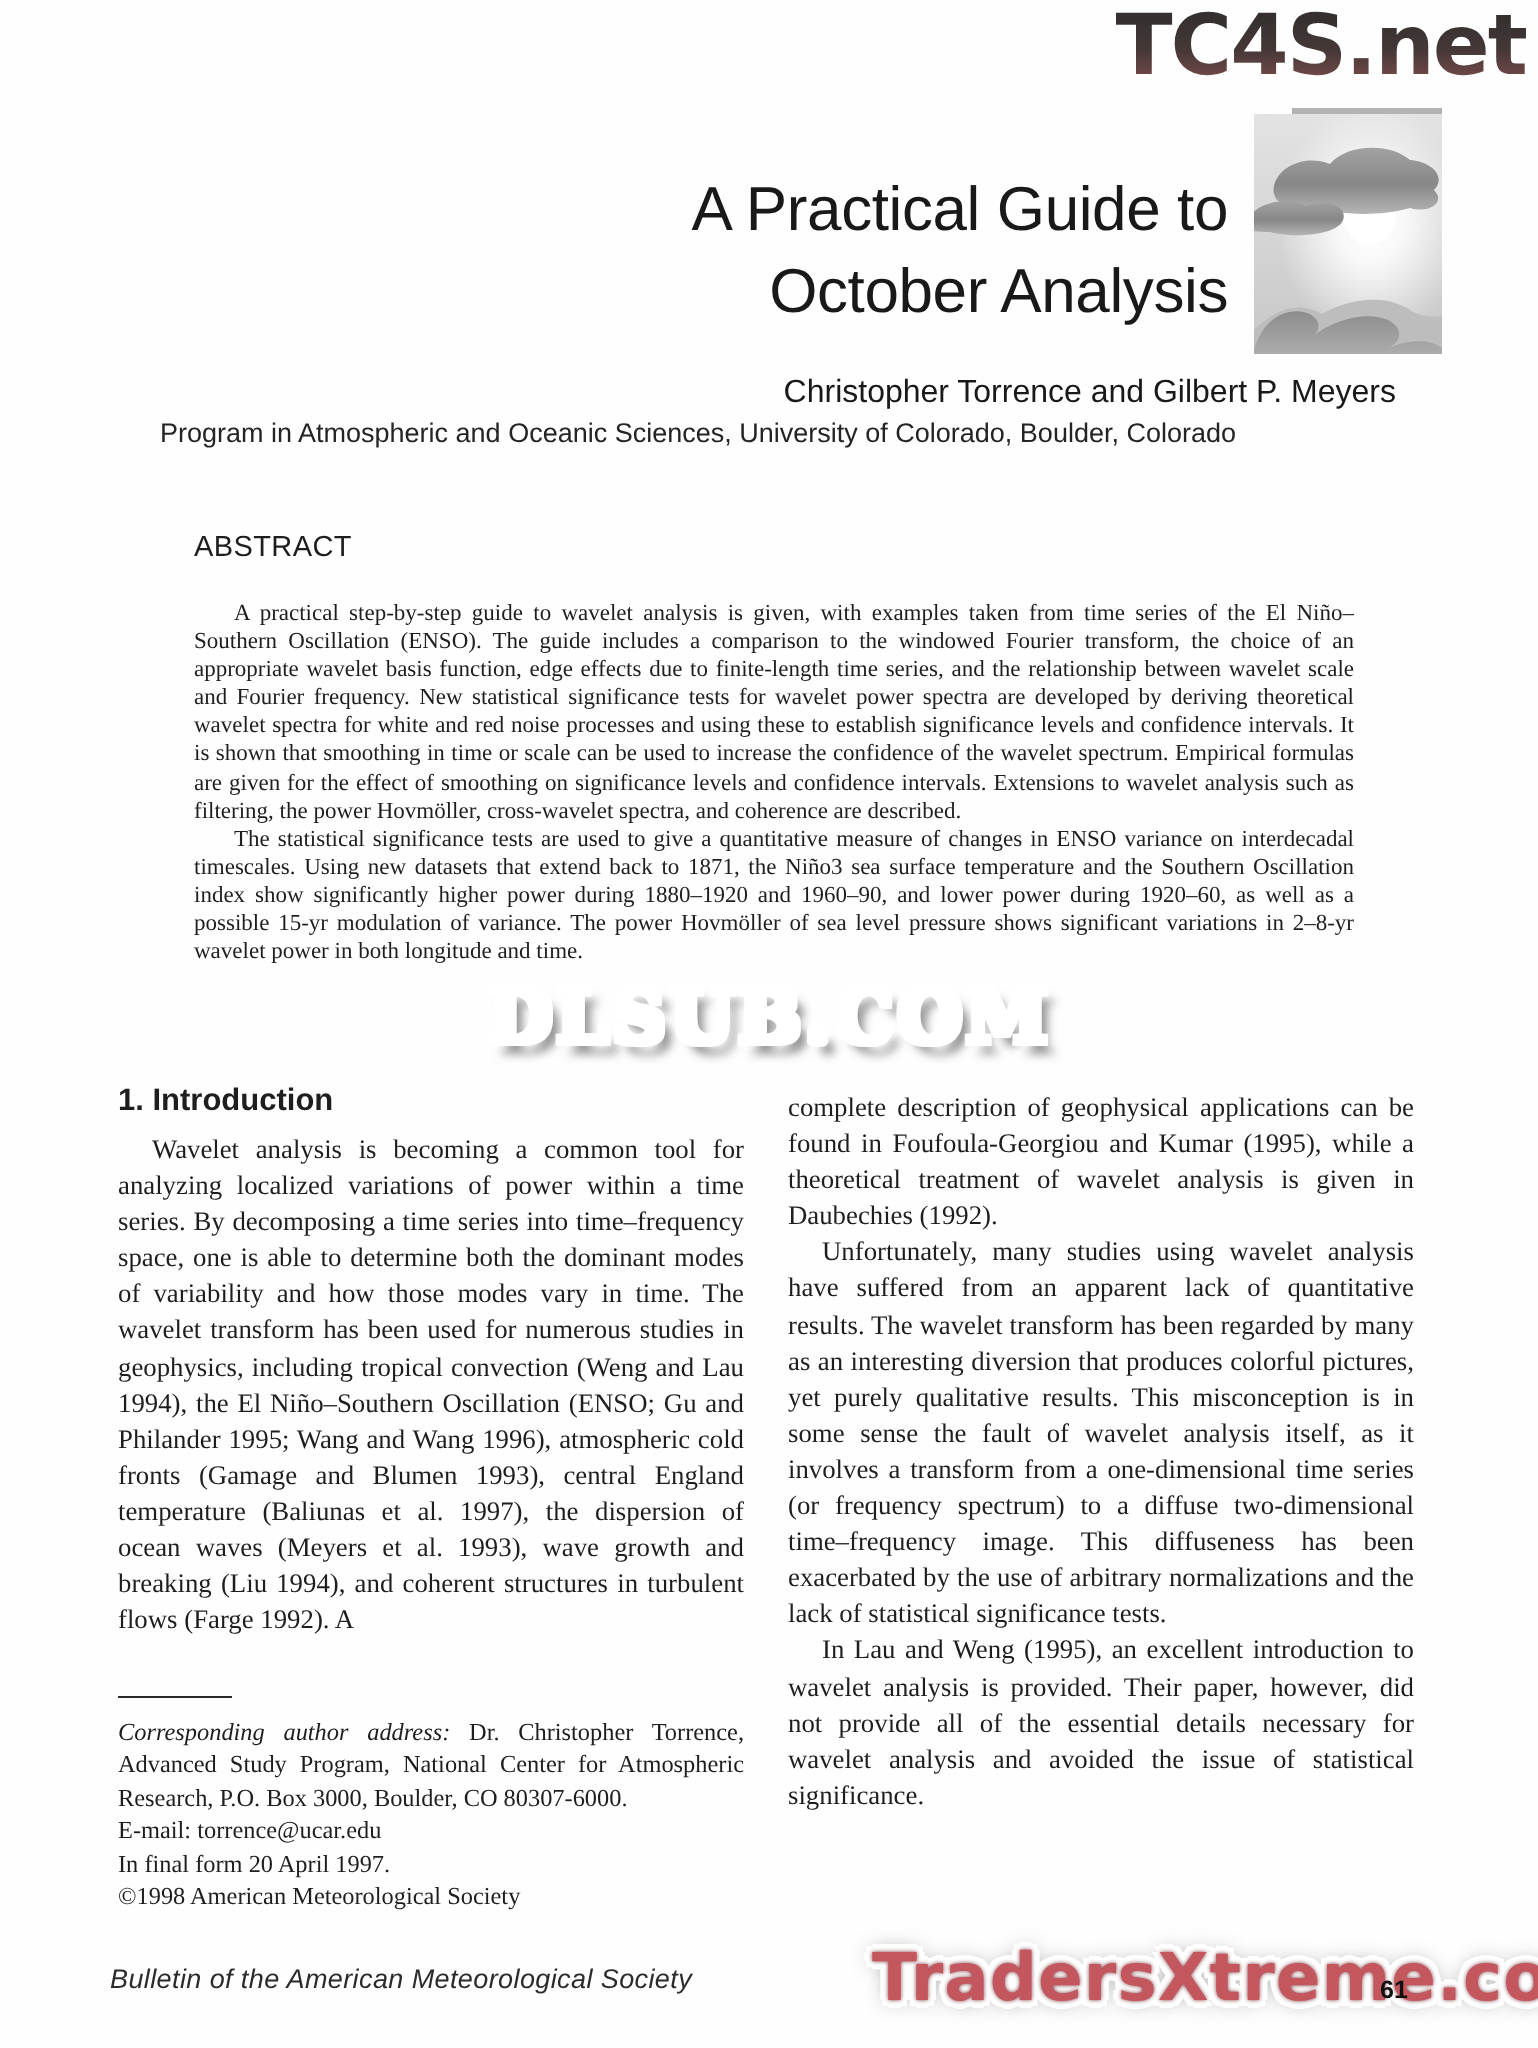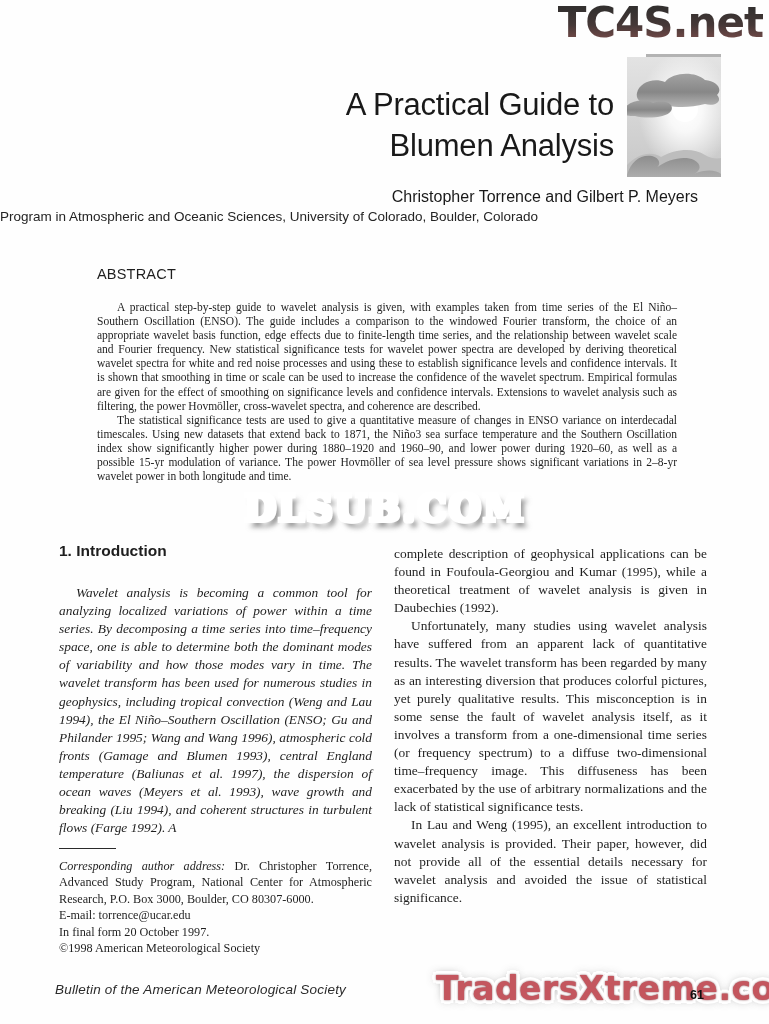--- a/index.html
+++ b/index.html
@@ -47,41 +47,41 @@
   .title{
     position:absolute; left:0; top:84px; width:614px; text-align:right;
     font-family:"Liberation Sans", sans-serif; font-size:31px; line-height:41px;
     letter-spacing:-0.2px; color:#191919;
   }
   .authors{
     position:absolute; left:0; top:188px; width:698px; text-align:right;
     font-family:"Liberation Sans", sans-serif; font-size:16px; color:#191919;
   }
   .affiliation{
-    position:absolute; left:0; top:209px; width:698px; text-align:left;
+    position:absolute; left:0; top:209px; width:698px; text-align:center;
     font-family:"Liberation Sans", sans-serif; font-size:13.5px; color:#242424;
   }
   
   .abstract-heading{
     position:absolute; left:97px; top:266px;
     font-family:"Liberation Sans", sans-serif; font-weight:normal; font-size:14.5px;
     letter-spacing:0.2px;
   }
   .abstract-body{
     position:absolute; left:97px; top:300px; width:580px;
     font-size:11.5px; line-height:14.1px; text-align:justify;
   }
   .abstract-body p{ margin:0; text-indent:20px; }
   
   .intro-heading{
     position:absolute; left:59px; top:542px;
     font-family:"Liberation Sans", sans-serif; font-weight:bold; font-size:15.5px;
   }
   .col{ position:absolute; width:313px; font-size:13.4px; line-height:18.1px; text-align:justify; }
-  .col-left{ left:59px; top:584px;font-style:italic; }
+  .col-left{ left:59px; top:566px; }
   .col-right{ left:394px; top:545px; }
   .col p{ margin:0; }
   .col p.indent{ text-indent:17px; }
   
   .footnote{
     position:absolute; left:59px; top:848px; width:313px;
     font-size:12.2px; line-height:16.4px;
   }
   .footnote-rule{ width:57px; border-top:1.6px solid #2a2a2a; margin-bottom:9px; }
   .footnote p{ margin:0; text-align:justify; }
@@ -134,21 +134,21 @@
       <circle cx="58" cy="52" r="13" fill="#ffffff" opacity="0.9"></circle>
       <path d="M10,36 C12,26 26,20 38,25 C46,15 68,14 78,23 C90,24 96,32 90,38 C96,44 88,50 78,47 C60,52 40,50 30,46 C18,50 8,44 10,36 Z" fill="url(#cloudG)"></path>
       <path d="M-4,54 C0,44 16,41 26,46 C38,42 48,47 44,54 C40,61 18,62 8,59 C0,59 -6,58 -4,54 Z" fill="url(#cloudG)"></path>
       <path d="M0,108 C12,96 24,94 34,100 C48,92 66,90 78,98 C86,103 94,101 94,101 L94,120 L0,120 Z" fill="#bdbdbd"></path>
       <path d="M0,118 C4,104 14,97 25,99 C33,101 35,108 28,112 C42,101 58,99 67,103 C75,107 74,114 67,117 C79,112 89,113 94,117 L94,120 L0,120 Z" fill="url(#waveG)"></path>
     </svg>
   </div>
 
   <div class="title">
     <div>A Practical Guide to</div>
-    <div>Blumen Analysis</div>
+    <div>October Analysis</div>
   </div>
 
   <div class="authors">Christopher Torrence and Gilbert P. Meyers</div>
   <div class="affiliation">Program in Atmospheric and Oceanic Sciences, University of Colorado, Boulder, Colorado</div>
 
   <div class="abstract-heading">ABSTRACT</div>
   <div class="abstract-body">
     <p>A practical step-by-step guide to wavelet analysis is given, with examples taken from time series of the El Niño–Southern Oscillation (ENSO). The guide includes a comparison to the windowed Fourier transform, the choice of an appropriate wavelet basis function, edge effects due to finite-length time series, and the relationship between wavelet scale and Fourier frequency. New statistical significance tests for wavelet power spectra are developed by deriving theoretical wavelet spectra for white and red noise processes and using these to establish significance levels and confidence intervals. It is shown that smoothing in time or scale can be used to increase the confidence of the wavelet spectrum. Empirical formulas are given for the effect of smoothing on significance levels and confidence intervals. Extensions to wavelet analysis such as filtering, the power Hovmöller, cross-wavelet spectra, and coherence are described.</p>
     <p>The statistical significance tests are used to give a quantitative measure of changes in ENSO variance on interdecadal timescales. Using new datasets that extend back to 1871, the Niño3 sea surface temperature and the Southern Oscillation index show significantly higher power during 1880–1920 and 1960–90, and lower power during 1920–60, as well as a possible 15-yr modulation of variance. The power Hovmöller of sea level pressure shows significant variations in 2–8-yr wavelet power in both longitude and time.</p>
   </div>
@@ -164,21 +164,21 @@
   <div class="col col-right">
     <p>complete description of geophysical applications can be found in Foufoula-Georgiou and Kumar (1995), while a theoretical treatment of wavelet analysis is given in Daubechies (1992).</p>
     <p class="indent">Unfortunately, many studies using wavelet analysis have suffered from an apparent lack of quantitative results. The wavelet transform has been regarded by many as an interesting diversion that produces colorful pictures, yet purely qualitative results. This misconception is in some sense the fault of wavelet analysis itself, as it involves a transform from a one-dimensional time series (or frequency spectrum) to a diffuse two-dimensional time–frequency image. This diffuseness has been exacerbated by the use of arbitrary normalizations and the lack of statistical significance tests.</p>
     <p class="indent">In Lau and Weng (1995), an excellent introduction to wavelet analysis is provided. Their paper, however, did not provide all of the essential details necessary for wavelet analysis and avoided the issue of statistical significance.</p>
   </div>
 
   <div class="footnote">
     <div class="footnote-rule"></div>
     <p><span class="it">Corresponding author address:</span><span> Dr. Christopher Torrence, Advanced Study Program, National Center for Atmospheric Research, P.O. Box 3000, Boulder, CO 80307-6000.</span></p>
     <p class="plain">E-mail: torrence@ucar.edu</p>
-    <p class="plain">In final form 20 October 1997.</p>
+    <p class="plain">In final form 20 April 1997.</p>
     <p class="plain">©1998 American Meteorological Society</p>
   </div>
 
   <div class="footer-journal">Bulletin of the American Meteorological Society</div>
   <div class="page-number">61</div>
   <div class="wm-traders">TradersXtreme.com</div>
 
 </div>
 
 </body></html>

